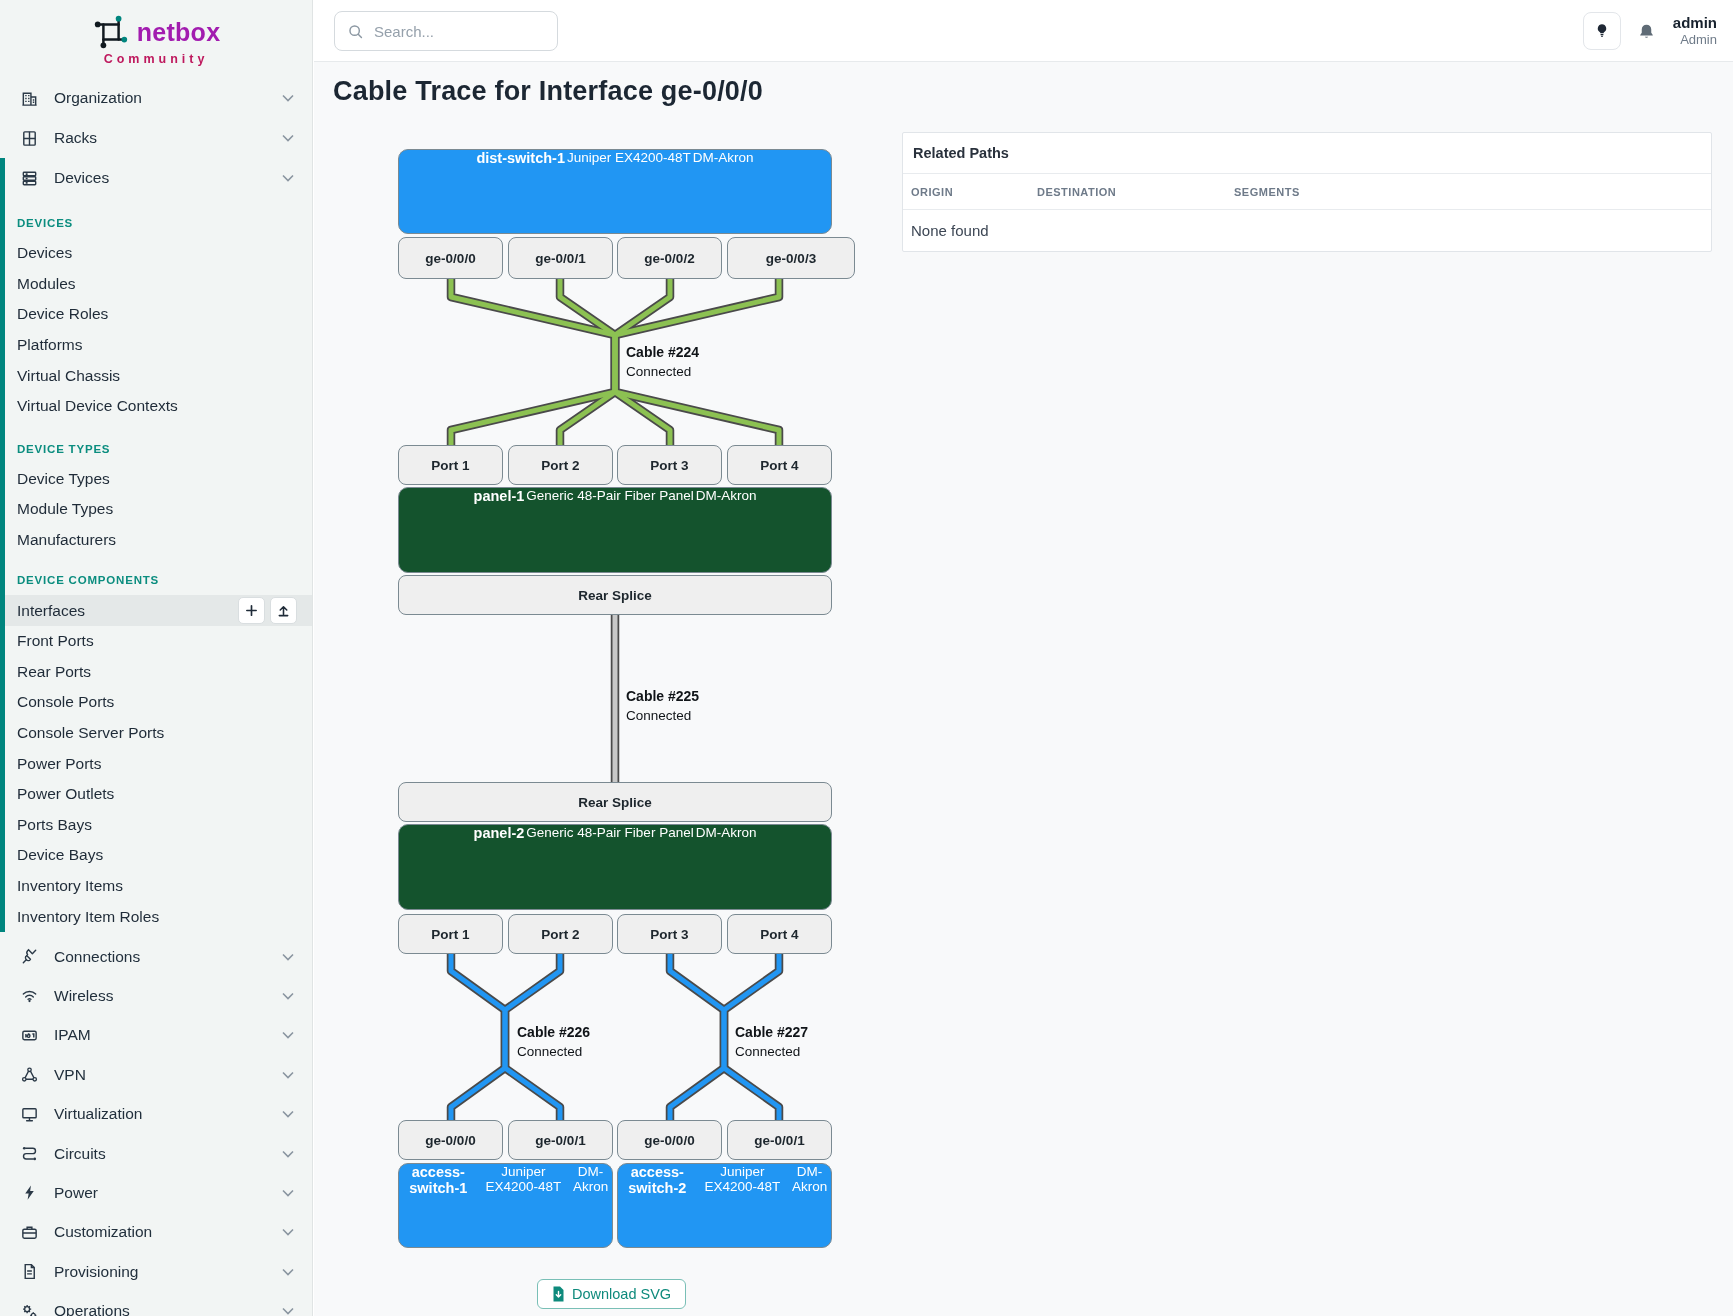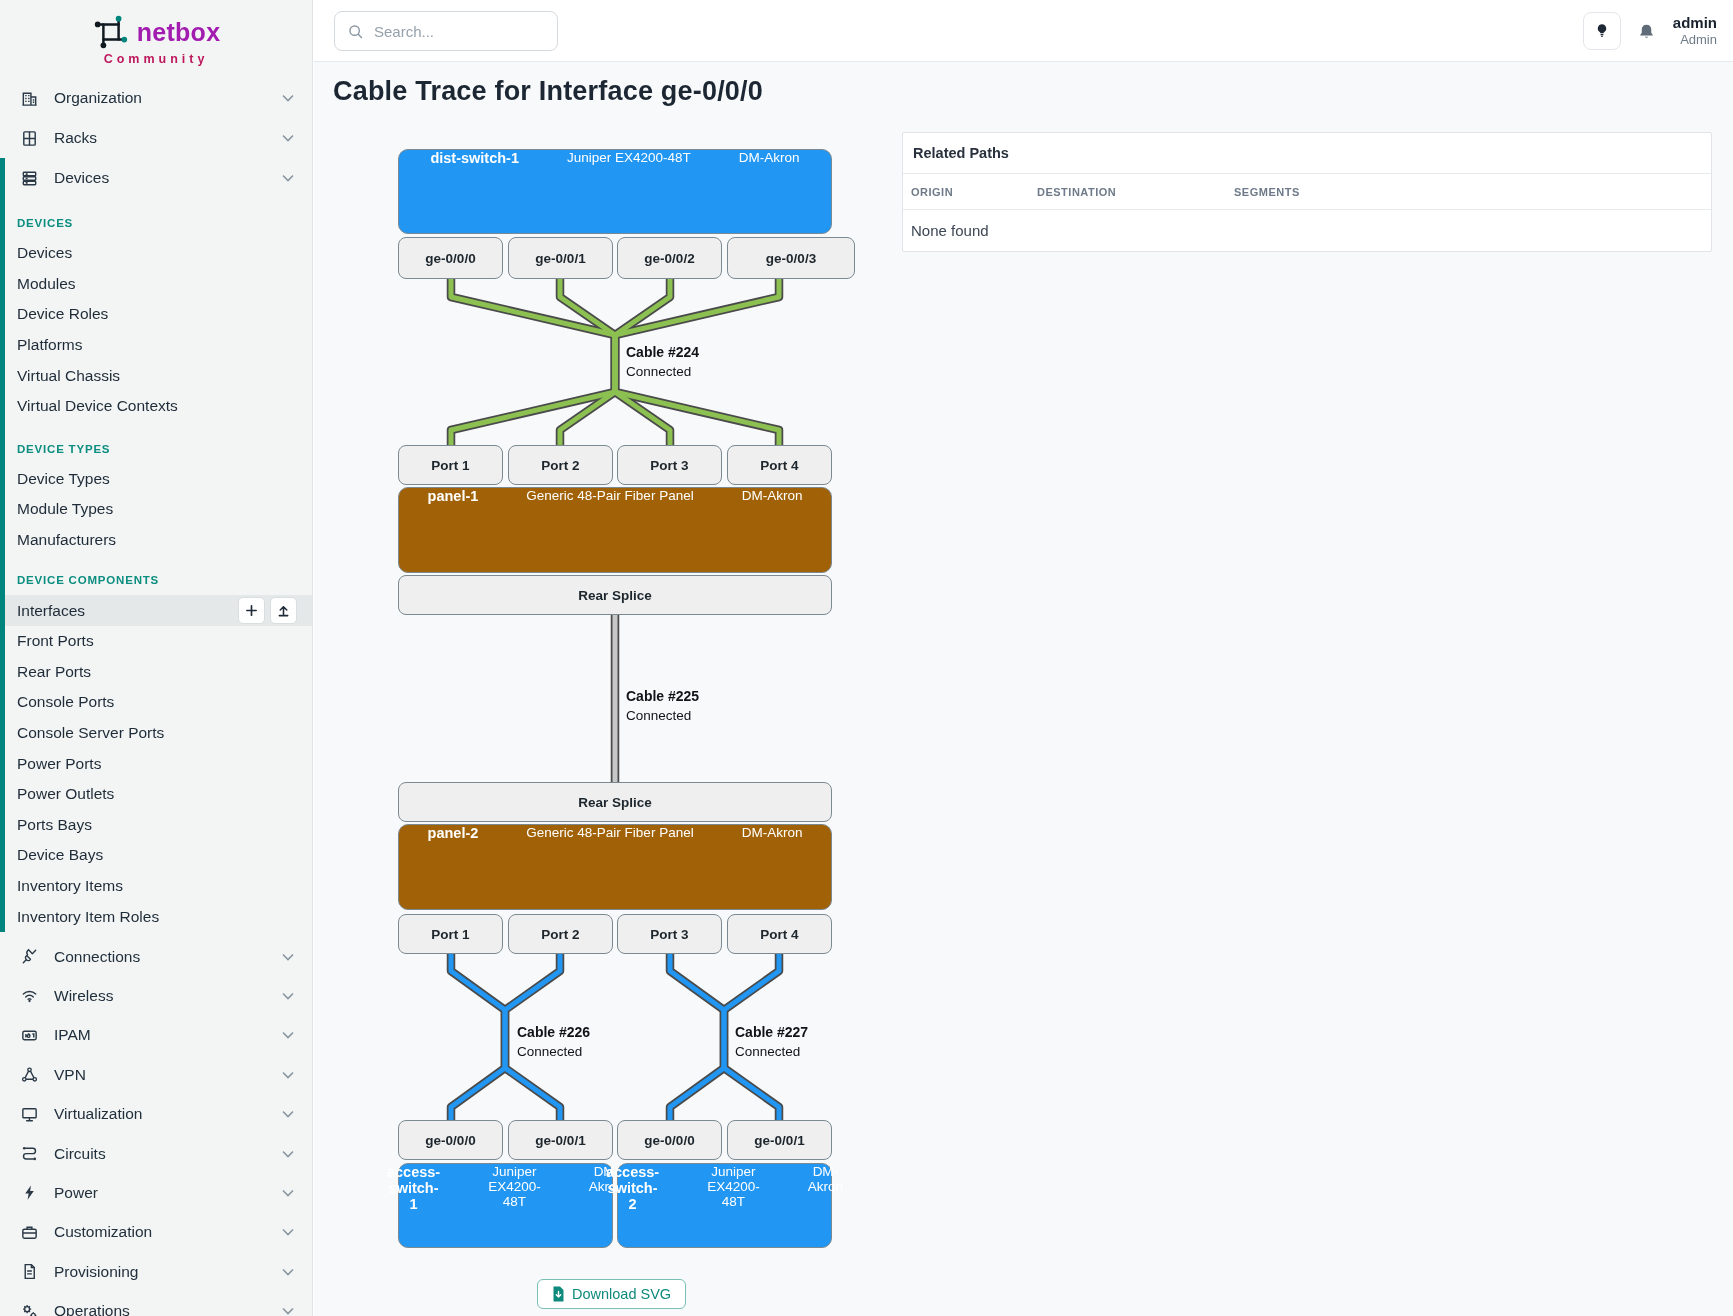--- a/index.html
+++ b/index.html
@@ -45,23 +45,23 @@
   .main { position:absolute; left:314px; top:62px; right:0; bottom:0; background:#f8f9fa; }
   .page-title { position:absolute; left:19px; top:14px; font-size:27px; font-weight:bold; color:#1c2733; letter-spacing:.2px; }
 
   
   .diagram { position:absolute; left:84px; top:87px; width:434px; height:1099px; }
   .cable-svg { position:absolute; inset:0; width:434px; height:1099px; }
   .cable-outline { fill:none; stroke:#4a4a4a; stroke-width:8.5; stroke-linejoin:round; }
   .cable-fill { fill:none; stroke-width:5; stroke-linejoin:round; }
   .dev-box { position:absolute; border:1.5px solid #7b8a92; border-radius:10px; color:#fff; text-align:center; display:flex; flex-direction:row; justify-content:center; gap:2px; cursor:pointer; }
   .dev-name { font-weight:bold; font-size:14.5px; }
-  .dev-sub { font-size:13.5px;margin-left:46px; }
+  .dev-sub { font-size:13.5px; }
   .blue { background:#2196f3; }
-  .slate { background:#a16207; }
+  .slate { background:#14532d; }
   .port-box { position:absolute; background:#efefef; border:1.5px solid #7b8a92; border-radius:8px; display:flex; align-items:center; justify-content:center; font-weight:bold; font-size:13.5px; color:#1d262d; cursor:pointer; }
   .cable-label { position:absolute; font-size:13.5px; color:#101418; line-height:20px; white-space:nowrap; }
   .cable-label b { display:block; font-size:14px; }
 
   .download-btn { position:absolute; left:223px; top:1217px; height:30px; padding:0 14px; background:#fff; border:1px solid #79bfb6; border-radius:6px; display:flex; align-items:center; gap:7px; font-size:14.5px; color:#0e8a7c; cursor:pointer; font-family:inherit; }
 
   
   .card { position:absolute; left:588px; top:70px; width:810px; background:#fff; border:1px solid #e1e5e9; border-radius:2px; }
   .card-header { height:41px; display:flex; align-items:center; padding:0 10px; font-size:14.5px; font-weight:bold; color:#29313c; border-bottom:1px solid #e8ebee; }
   .col-row { height:36px; display:flex; align-items:center; padding:0 8px; border-bottom:1px solid #e8ebee; }

